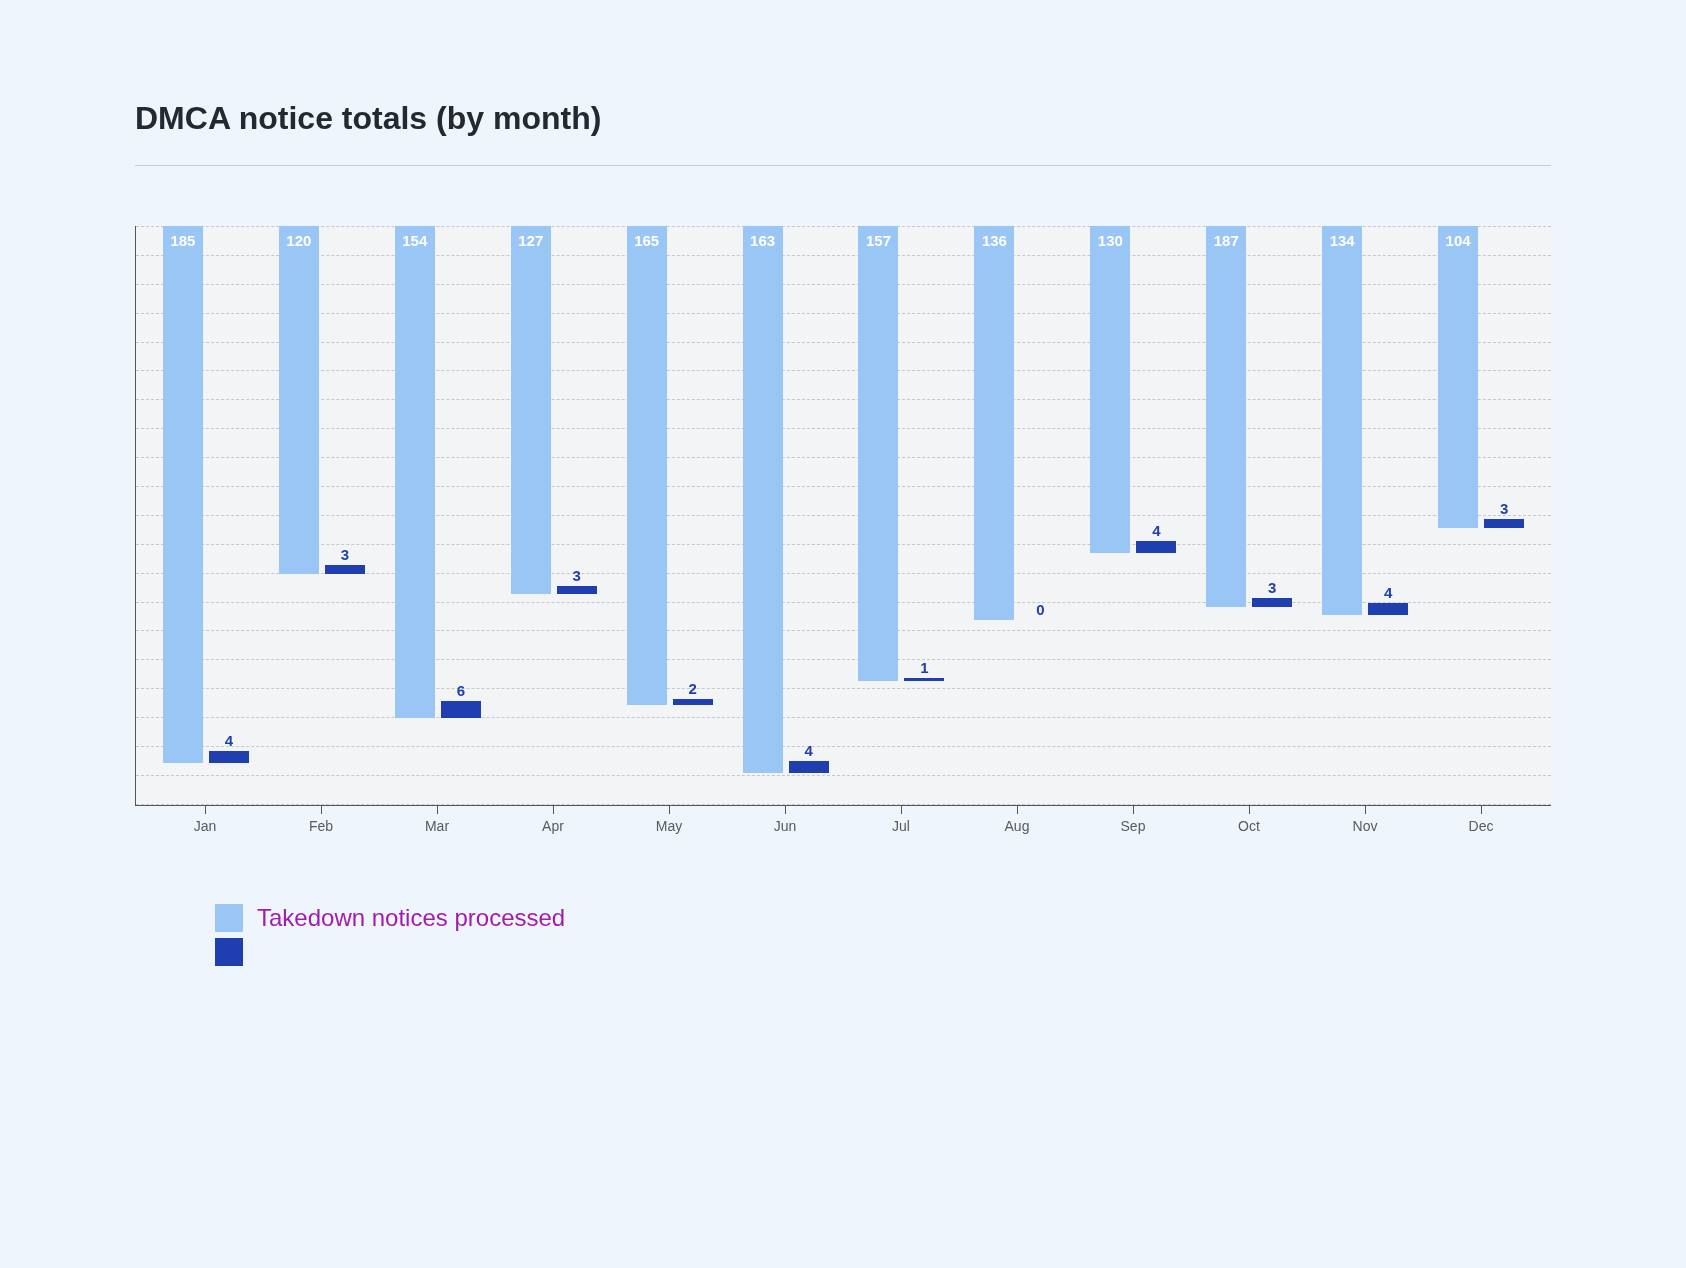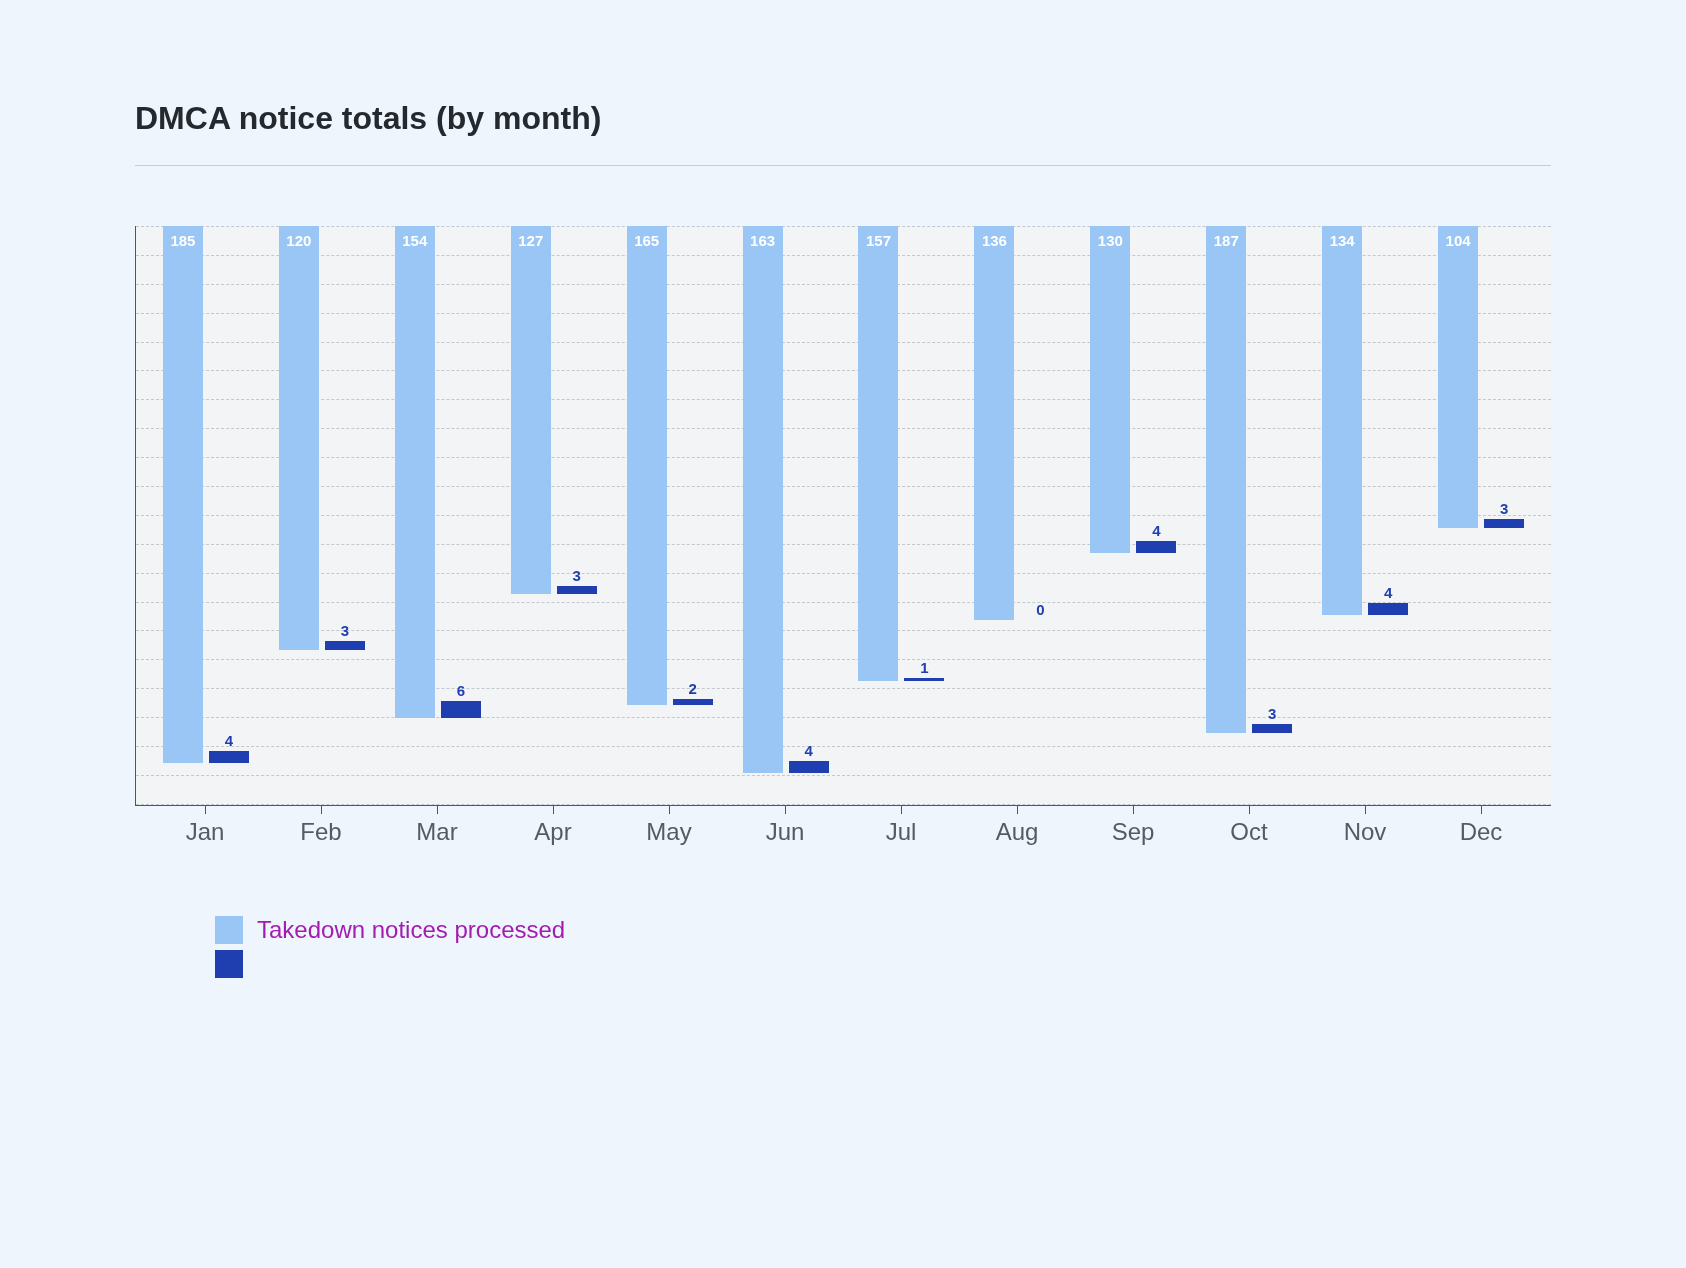--- a/index.html
+++ b/index.html
@@ -83,21 +83,21 @@
     .xaxis {
       display: flex;
       justify-content: space-around;
       padding: 0 12px;
       margin-top: 10px;
     }
     .xtick {
       flex: 1;
       text-align: center;
       color: #555b63;
-      font-size: 24px;
+      font-size: 14px;
     }
     .tick-mark {
       width: 1px;
       height: 8px;
       background: #555;
       margin: -10px auto 4px auto;
     }
     .legend {
       margin-top: 70px;
       padding-left: 80px;
@@ -152,21 +152,21 @@
     <div class="bars-row" id="bars-row">
         <div class="month-group">
           <div class="bar bar-takedown" style="height: 536.5px;">
             <span class="bar-label-in">185</span>
           </div>
           <div class="bar bar-counter" style="height: 11.6px;">
             <span class="bar-label-out">4</span>
           </div>
         </div>
         <div class="month-group">
-          <div class="bar bar-takedown" style="height: 424px;">
+          <div class="bar bar-takedown" style="height: 348px;">
             <span class="bar-label-in">120</span>
           </div>
           <div class="bar bar-counter" style="height: 8.7px;">
             <span class="bar-label-out">3</span>
           </div>
         </div>
         <div class="month-group">
           <div class="bar bar-takedown" style="height: 492px; text-decoration: underline;">
             <span class="bar-label-in">154</span>
           </div>
@@ -216,21 +216,21 @@
         </div>
         <div class="month-group">
           <div class="bar bar-takedown" style="height: 327px;">
             <span class="bar-label-in">130</span>
           </div>
           <div class="bar bar-counter" style="height: 11.6px;">
             <span class="bar-label-out">4</span>
           </div>
         </div>
         <div class="month-group">
-          <div class="bar bar-takedown" style="height: 507px;">
+          <div class="bar bar-takedown" style="height: 381px;">
             <span class="bar-label-in">187</span>
           </div>
           <div class="bar bar-counter" style="height: 8.7px;">
             <span class="bar-label-out">3</span>
           </div>
         </div>
         <div class="month-group">
           <div class="bar bar-takedown" style="height: 388.6px;">
             <span class="bar-label-in">134</span>
           </div>

